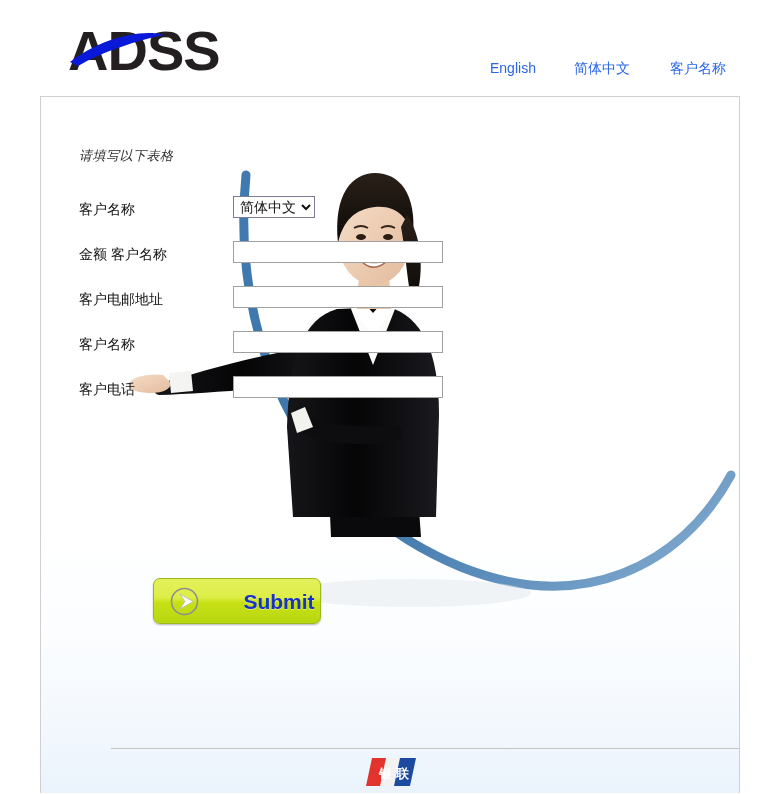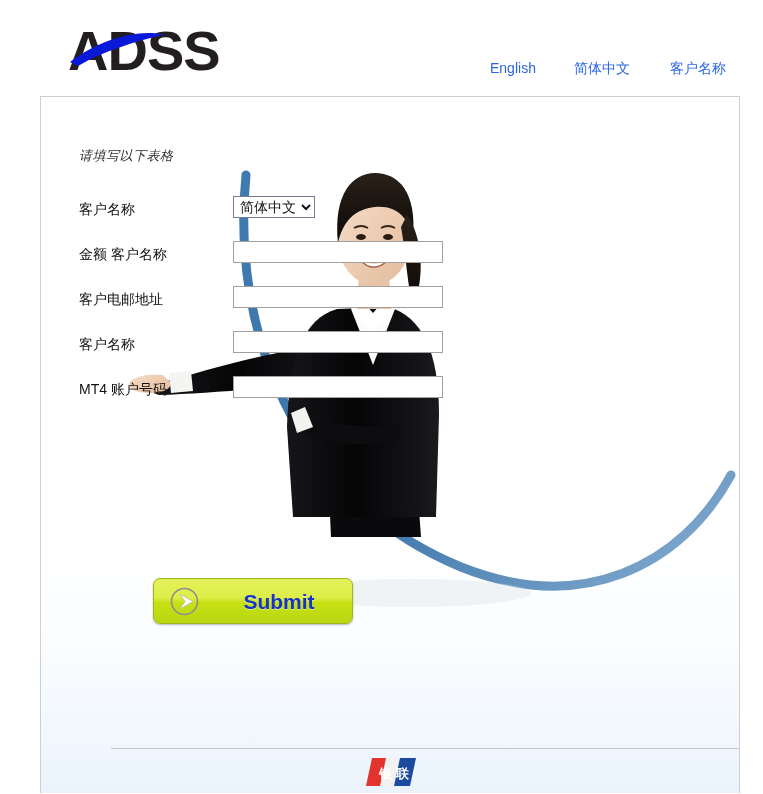--- a/index.html
+++ b/index.html
@@ -146,21 +146,21 @@
     color: #111;
     padding: 0 2px;
     box-sizing: border-box;
   }
 
   
   .submit-btn {
     position: absolute;
     left: 112px;
     top: 481px;
-    width: 200px;
+    width: 168px;
     height: 46px;
     border: 1px solid #9cb81a;
     border-radius: 7px;
     background: linear-gradient(to bottom,
        #e4f05c 0%, #ddee47 42%, #c6e014 54%, #b9d712 100%);
     box-shadow: 0 1px 2px rgba(0,0,0,.28);
     cursor: pointer;
     padding: 0;
     overflow: hidden;
   }
@@ -324,25 +324,25 @@
     <div class="form-row">
       <div class="form-label">客户电邮地址</div>
       <input class="text-input" type="text" value="" style="">
     </div>
 
     <div class="form-row">
       <div class="form-label">客户名称</div>
       <input class="text-input" type="text" value="" style="">
     </div>
 
-
-    <div class="form-row">
-      <div class="form-label">MT4 账户号码</div>
+    <div class="form-row">
+      <div class="form-label">客户电话</div>
       <input class="text-input" type="text" value="" style="">
     </div>
+
   </div>
 
   <button class="submit-btn">
     <span class="submit-arrow">
       <svg viewBox="0 0 29 29" width="29" height="29" aria-hidden="true">
         <circle cx="14.5" cy="14.5" r="13" fill="none" stroke="#8e8e8e" stroke-width="1.6"></circle>
         <path d="M10 7 L 23 14.5 L 10 22 L 15 14.5 Z" fill="#ffffff" stroke="#b9b9b9" stroke-width=".8"></path>
       </svg>
     </span>
     <span class="submit-label">Submit</span>

